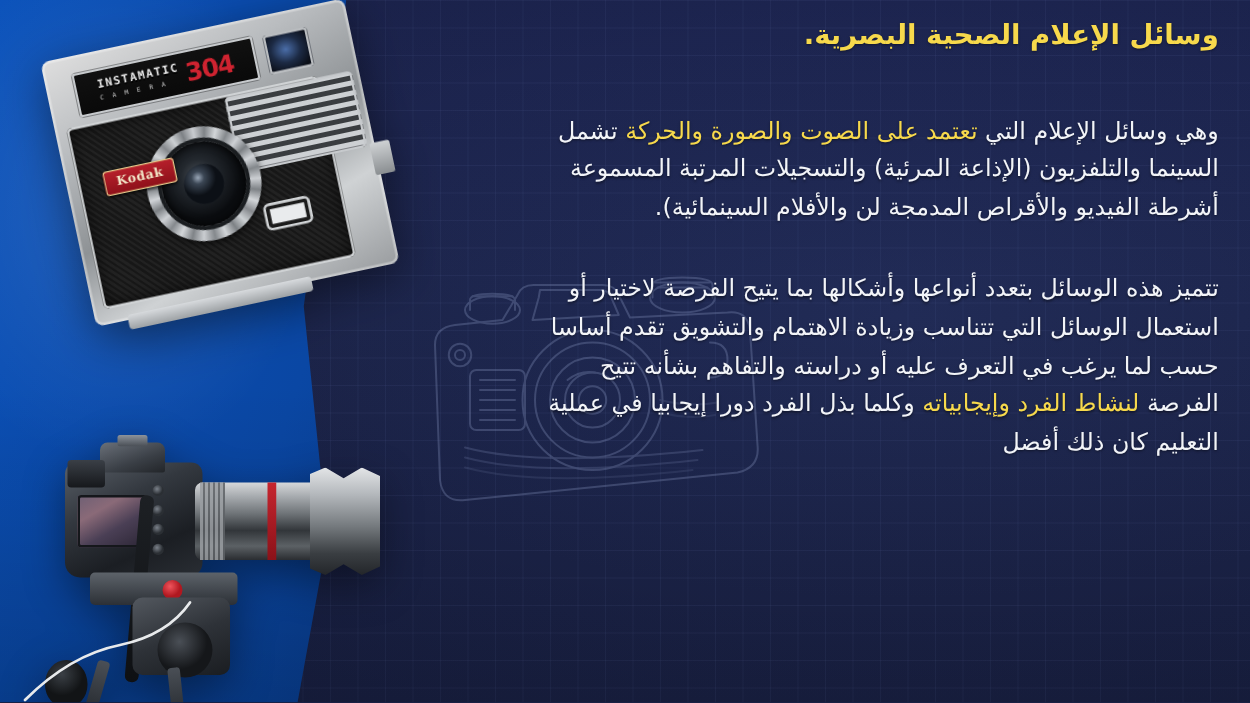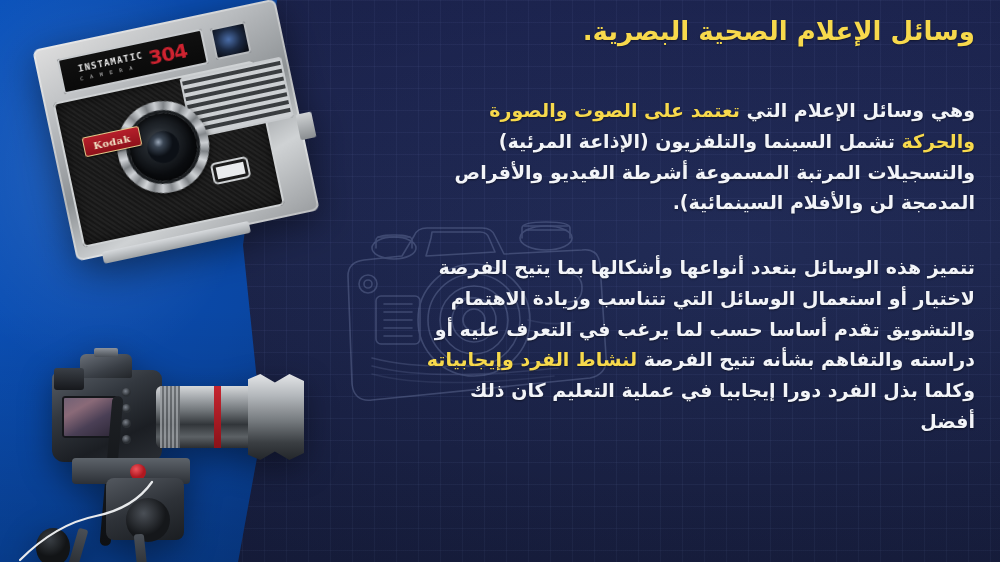--- a/index.html
+++ b/index.html
@@ -221,29 +221,28 @@
   }
   .dslr-cable svg{width:100%;height:100%;}
 
   
   .content{
     position:absolute;right:25px;top:14px;width:555px;
     direction:rtl;text-align:right;
   }
   .slide-title{
     color:#f7d94c;
-    font-size:26px;font-weight:bold;line-height:1.35;
+    font-size:22px;font-weight:bold;line-height:1.35;
     margin:0 0 6px 0;letter-spacing:0;
     text-shadow:0 1px 2px rgba(0,0,0,.4);
   }
   .para{
     color:#f2f4f8;
     font-size:19px;line-height:1.62;margin:0;
     text-shadow:0 1px 2px rgba(0,0,0,.45);
-    font-weight:bold;
   }
   .para.p1{margin-top:46px;}
   .para.p2{margin-top:34px;text-align:right;}
   .hl{color:#f7d94c;}
 </style>
 </head>
 <body>
 
 <div id="slide">
 

